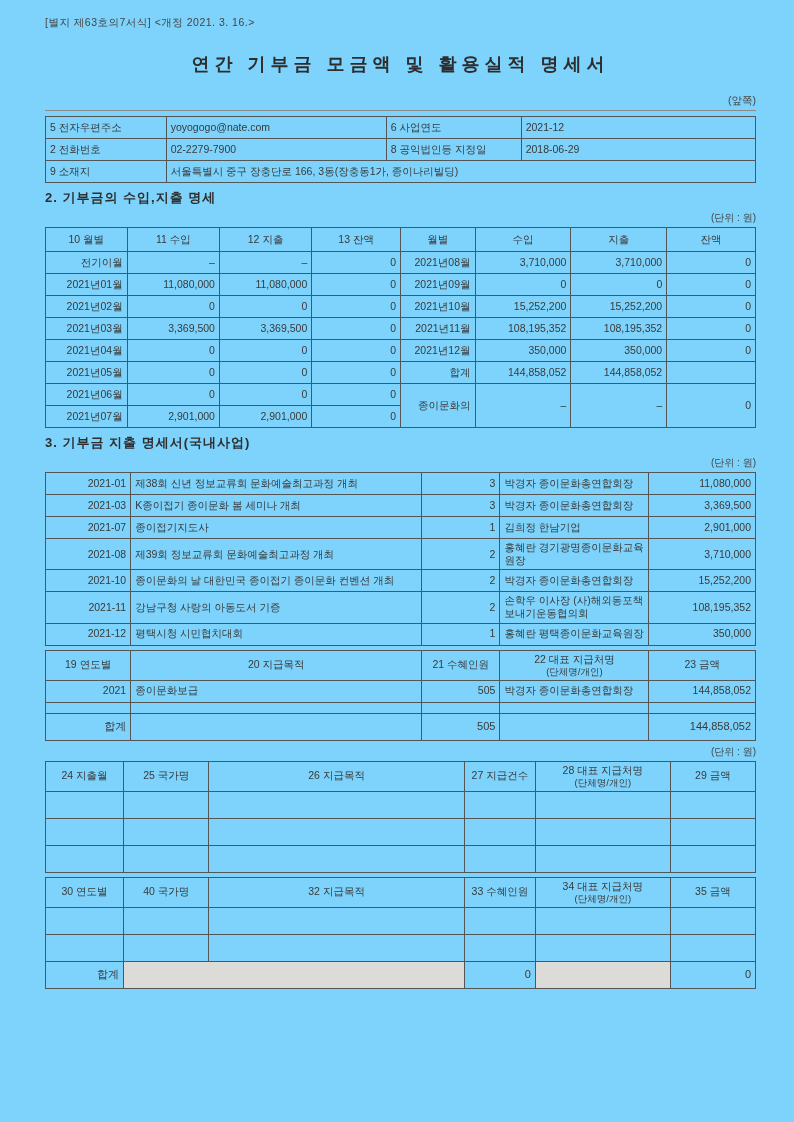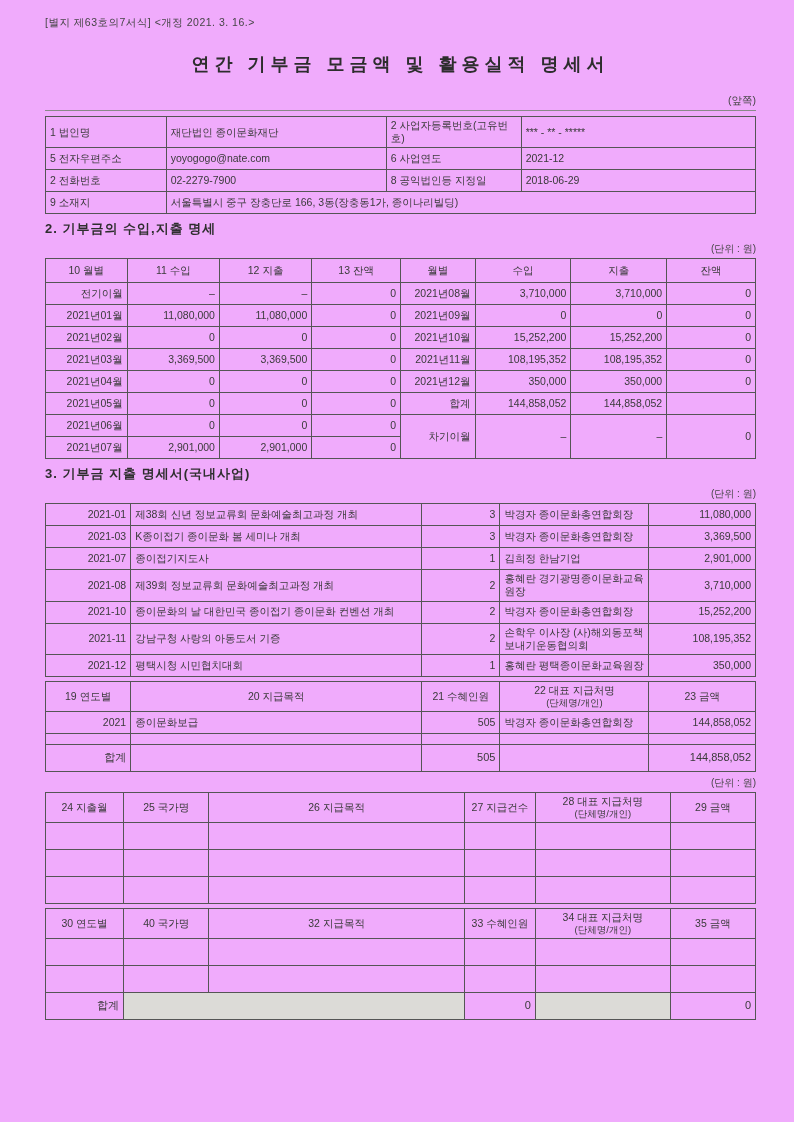--- a/index.html
+++ b/index.html
@@ -1,17 +1,17 @@
 <!DOCTYPE html>
 <html><head>
 <meta charset="utf-8">
 <style>
   html,body{margin:0;padding:0;}
   body{width:794px;height:1122px;background:#e9e8e4;font-family:"Liberation Sans","DejaVu Sans",sans-serif;}
-  .sheet{width:794px;height:1122px;box-sizing:border-box;background:#f0abfc;
+  .sheet{width:794px;height:1122px;box-sizing:border-box;background:#7dd3fc;
          padding:16px 38px 0 45px;position:relative;color:#3a3a3a;overflow:hidden;}
   .form-code{font-size:10.5px;color:#454545;letter-spacing:0.5px;}
   .title{text-align:center;font-size:18px;font-weight:700;letter-spacing:5px;color:#2d2d2d;margin:22px 0 18px 0;}
   .side{text-align:right;font-size:10.5px;color:#454545;margin-bottom:2px;}
   .toprule{border:none;border-top:1.5px solid #8a8a8a;margin:0 0 5px 0;}
   h2.sec{font-size:13px;font-weight:700;color:#2e2e2e;margin:6px 0 4px 0;letter-spacing:1px;}
   .unit{text-align:right;font-size:10px;color:#454545;margin:0 0 2px 0;}
   table{width:100%;border-collapse:collapse;table-layout:fixed;margin-bottom:4px;border:1.6px solid #3f3f3f;}
   th,td{border:1px solid #555;font-size:10.5px;font-weight:400;color:#3a3a3a;
         padding:2px 4px;vertical-align:middle;line-height:1.25;overflow:hidden;}
@@ -38,26 +38,20 @@
   <hr class="toprule">
 
   <table>
     <colgroup>
         <col style="width:17%">
         <col style="width:31%">
         <col style="width:19%">
         <col style="width:33%">
       </colgroup>
     <tbody>
-        <tr>
-      <td class="lbl">1 법인명</td>
-      <td class="lbl">재단법인  종이문화재단</td>
-      <td class="lbl">2 사업자등록번호(고유번호)</td>
-      <td class="lbl">*** - ** - *****</td>
-    </tr>
     <tr>
       <td class="lbl">5 전자우편주소</td>
       <td class="lbl">yoyogogo@nate.com</td>
       <td class="lbl">6 사업연도</td>
       <td class="lbl">2021-12</td>
     </tr>
     <tr>
       <td class="lbl">2 전화번호</td>
       <td class="lbl">02-2279-7900</td>
       <td class="lbl">8 공익법인등 지정일</td>
@@ -152,21 +146,21 @@
       <td class="ctr">합계</td>
       <td class="num">144,858,052</td>
       <td class="num">144,858,052</td>
       <td class="num"></td>
     </tr>
     <tr>
       <td class="ctr">2021년06월</td>
       <td class="num">0</td>
       <td class="num">0</td>
       <td class="num">0</td>
-      <td class="ctr" rowspan="2">차기이월</td>
+      <td class="ctr" rowspan="2">종이문화의</td>
       <td class="ctr" rowspan="2">–</td>
       <td class="ctr" rowspan="2">–</td>
       <td class="num" rowspan="2">0</td>
     </tr>
     <tr>
       <td class="ctr">2021년07월</td>
       <td class="num">2,901,000</td>
       <td class="num">2,901,000</td>
       <td class="num">0</td>
     </tr>

